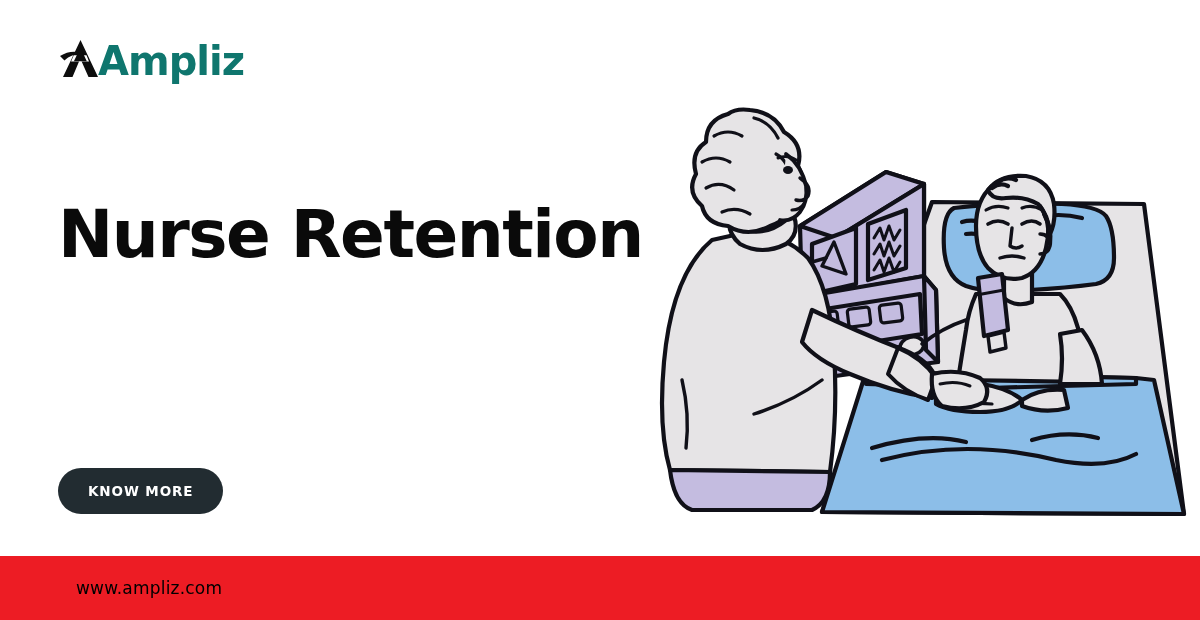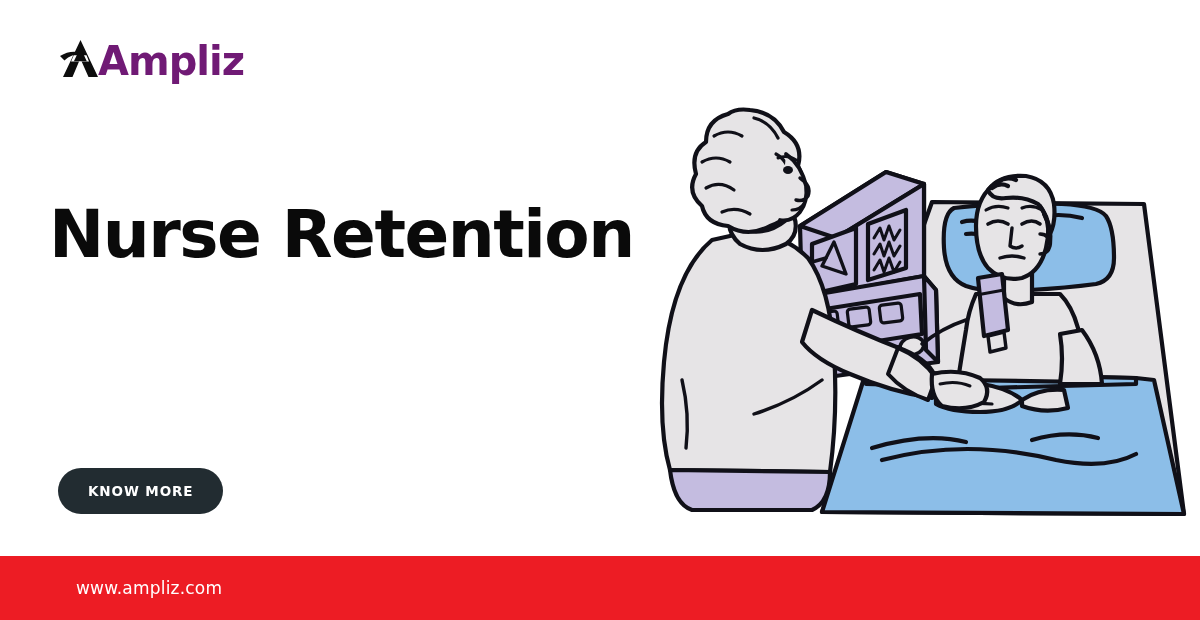--- a/index.html
+++ b/index.html
@@ -26,29 +26,29 @@
     display: flex;
     align-items: center;
     height: 46px;
   }
   .logo-mark { display: block; }
   .logo-word {
     font-family: "DejaVu Sans", sans-serif;
     font-size: 40px;
     font-weight: bold;
     letter-spacing: -1px;
-    color: #701a75;
+    color: #0f766e;
     line-height: 1;
     margin-left: -6px;
   }
 
   
   .headline {
     position: absolute;
-    left: 49px;
+    left: 58px;
     top: 196px;
     width: 600px;
     font-family: "DejaVu Sans", sans-serif;
     font-size: 66px;
     font-weight: bold;
     line-height: 1.17;
     letter-spacing: -1.5px;
     color: #0a0a0a;
     margin: 0;
   }
@@ -95,21 +95,21 @@
     background: #ed1c24;
     display: flex;
     align-items: center;
     justify-content: space-between;
     box-sizing: border-box;
     padding: 0 76px;
   }
   .footer-text {
     font-family: "DejaVu Sans", sans-serif;
     font-size: 17px;
-    color: #ffffff;
+    color: #000000;
     letter-spacing: 0.2px;
     text-decoration: none;
   }
 </style>
 </head>
 <body>
 
 <div class="banner">
 
   <div class="logo">

